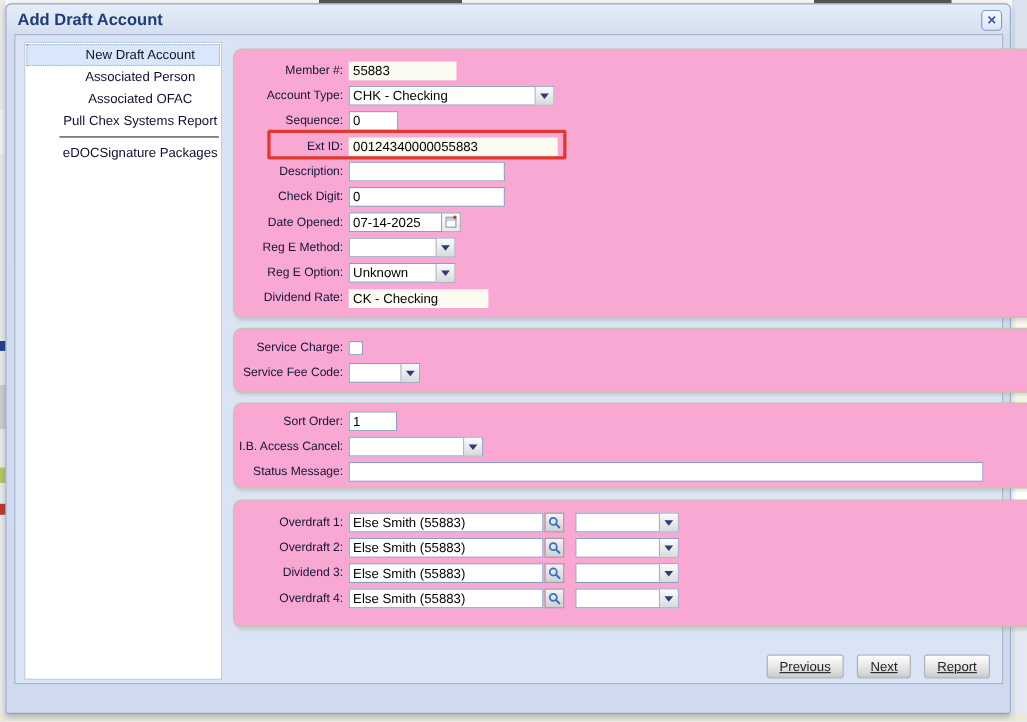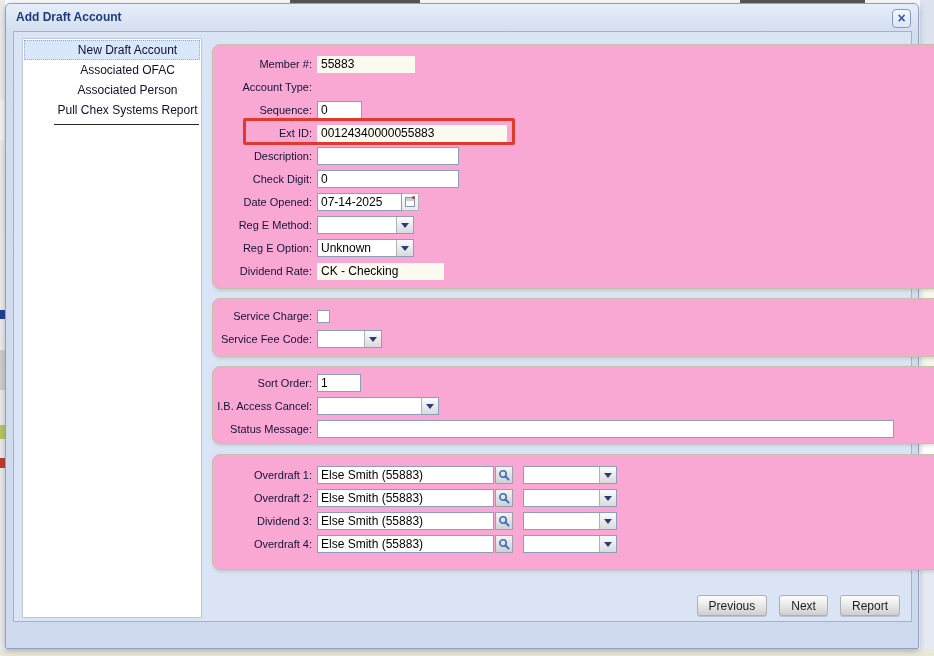--- a/index.html
+++ b/index.html
@@ -16,21 +16,21 @@
   #bg-right .stripe { width:14px; }
   #bg-right .frag { position:absolute; left:1px; color:#2a50a0; font-size:11px; font-style:italic; }
   
   #window {
     position:absolute; left:5px; top:3px; width:914px; height:646px;
     background:linear-gradient(#e6edf9, #d2ddef 30px, #cfdaee);
     border:1px solid #8fa0c2; border-radius:5px 5px 2px 2px;
     box-shadow:0 2px 6px rgba(60,70,100,.35);
   }
   #titlebar { position:absolute; left:0; top:0; width:100%; height:27px; }
-  #title { position:absolute; left:10px; top:6px; font-size:12px; font-weight:bold;
+  #title { position:absolute; left:10px; top:6px; font-size:15px; font-weight:bold;
            color:#1e3c78; }
   #close-btn { position:absolute; right:7px; top:5px; width:19px; height:19px;
     border:1px solid #8299c0; border-radius:4px;
     background:linear-gradient(#f4f8ff,#dbe6f6);
     color:#3b56a0; font-weight:bold; font-size:14px; line-height:16px;
     text-align:center; cursor:pointer; }
   #body {
     position:absolute; left:7px; top:27px; width:899px; height:591px;
     background:#dbe4f4; border:1px solid #a3b2d0;
   }
@@ -74,21 +74,21 @@
     justify-content:center; cursor:pointer; }
   .checkbox { width:13px; height:13px; border:1px solid #8e9cbe; background:#fff;
     appearance:none; cursor:pointer; }
   .hl-box { position:absolute; left:30px; top:-6px; width:272px; height:27px;
     border:3px solid #e03a2f; border-radius:2px; pointer-events:none; z-index:5; }
   
   #footer-buttons { position:absolute; right:11px; bottom:5px; display:flex; gap:12px; }
   .btn { height:21px; padding:0 11px; font-size:12px; color:#1f1f1f;
     background:linear-gradient(#ffffff,#dedede 70%,#cecece);
     border:1px solid #aab0b8; border-radius:3px; cursor:pointer;
-    font-family:"Liberation Sans",sans-serif; box-shadow:0 1px 0 rgba(0,0,0,.15); }
+    font-family:"Liberation Sans",sans-serif; box-shadow:0 1px 0 rgba(0,0,0,.15);text-decoration:underline; }
 </style>
 </head>
 <body>
 
 <div id="bg-top" class="bg-strip">
   <div class="frag" style="left:290px;width:130px;"></div>
   <div class="frag" style="left:740px;width:125px;"></div>
 </div>
 <div id="bg-left" class="bg-strip">
   <div class="bit" style="top:100px;height:40px;background:#f5f5f5;"></div>
@@ -127,35 +127,42 @@
 <div id="window">
   <div id="titlebar">
     <div id="title">Add Draft Account</div>
     <div id="close-btn">×</div>
   </div>
 
   <div id="body">
 
     <div id="sidebar">
       <div class="nav-item selected">New Draft Account</div>
+      <div class="nav-item">Associated Person</div>
       <div class="nav-item">Associated OFAC</div>
-      <div class="nav-item">Associated Person</div>
       <div class="nav-item">Pull Chex Systems Report</div>
       <div class="nav-divider"></div>
+      <div class="nav-item">eDOCSignature Packages</div>
     </div>
 
     <div id="formcol">
 
       <div class="panel" style="top:12px;height:245px;padding-top:10px;">
         <div class="row">
           <div class="lbl">Member #:</div>
           <div class="ro" style="width:98px;">55883</div>
         </div>
         <div class="row">
           <div class="lbl">Account Type:</div>
+          <div class="combo" style="width:187px;">
+            <input class="combo-text" value="CHK - Checking" style="">
+            <div class="combo-btn">
+                <span class="chev"></span>
+              </div>
+          </div>
         </div>
         <div class="row">
           <div class="lbl">Sequence:</div>
           <input class="input" style="width: 45px;" value="0">
         </div>
         <div class="row">
           <div class="hl-box"></div>
           <div class="lbl">Ext ID:</div>
           <div class="ro" style="width:190px;">00124340000055883</div>
         </div>

